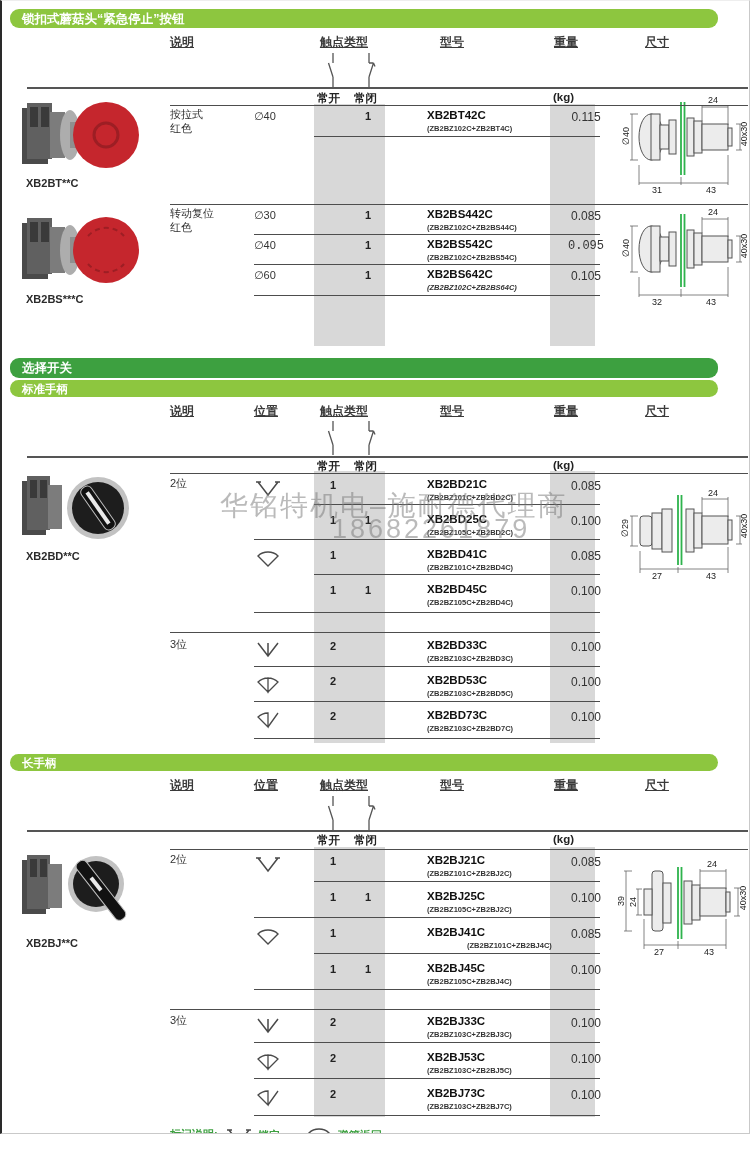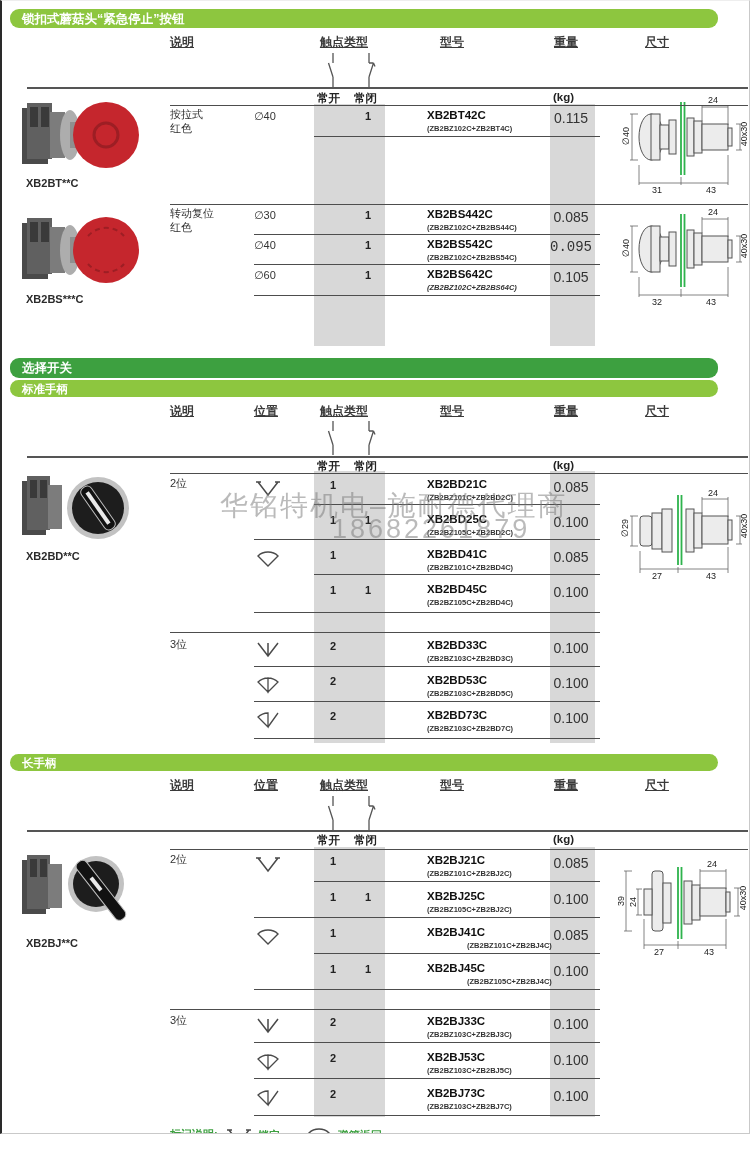--- a/index.html
+++ b/index.html
@@ -12,21 +12,21 @@
   .bar-light{background:#8dc63f;}
   .bar-dark{background:#3da040;}
   .colhead{font-weight:bold;font-size:12px;color:#3a3a3a;z-index:2;text-decoration:underline;}
   .subcol{font-weight:bold;font-size:11.5px;color:#222;z-index:2;}
   .hline{position:absolute;height:1px;background:#4d4d4d;z-index:3;}
   .fullline{position:absolute;height:2px;background:#555;z-index:3;}
   .band{position:absolute;background:#d8d8d8;z-index:1;}
   .desc{font-size:11px;color:#333;z-index:2;}
   .pos{font-size:11px;color:#333;z-index:2;}
   .val{font-weight:bold;font-size:11px;color:#222;z-index:2;transform:translateX(-50%);}
-  .weight{font-size:14px;color:#333;z-index:2;transform:translateX(-50%);}
+  .weight{font-size:12px;color:#333;z-index:2;transform:translateX(-50%);margin-left:15px;}
   .model{font-weight:bold;font-size:11.5px;color:#101010;z-index:2;}
   .sub{font-weight:bold;font-size:7.5px;color:#333;z-index:2;}
   .symwrap{z-index:2;}
   .prodlabel{font-weight:bold;font-size:11px;color:#2b2b2b;z-index:2;}
   .photo{z-index:2;}
   .dd{position:absolute;z-index:2;}
   .dim-label{position:absolute;font-size:9px;color:#222;white-space:nowrap;}
   .vlab{transform:rotate(-90deg);transform-origin:center;}
   .watermark{position:absolute;color:#787878;opacity:.5;z-index:4;letter-spacing:2px;}
   .legend-text{font-size:11px;color:#3da040;font-weight:bold;z-index:2;}
@@ -415,21 +415,21 @@
           <path d="M15 18 L5 8 A13 11 0 0 1 25 8 Z" fill="none" stroke="#4a4a4a" stroke-width="1.4"></path>
         </svg></div>
       <div class="abs val" style="left: 331px; top: 926px;">1</div>
       <div class="abs model" style="left: 425px; top: 925px;">XB2BJ41C</div>
       <div class="abs sub" style="left: 425px; top: 940px; padding-left: 40px;">(ZB2BZ101C+ZB2BJ4C)</div>
       <div class="abs weight" style="left: 569px; top: 926px;">0.085</div>
       <div class="hline" style="left: 312px; top: 952px; width: 286px;"></div>
       <div class="abs val" style="left: 331px; top: 962px;">1</div>
       <div class="abs val" style="left: 366px; top: 962px;">1</div>
       <div class="abs model" style="left: 425px; top: 961px;">XB2BJ45C</div>
-      <div class="abs sub" style="left: 425px; top: 976px; margin-left: 40px;">(ZB2BZ105C+ZB2BJ4C)</div>
+      <div class="abs sub" style="left: 425px; top: 976px;">(ZB2BZ105C+ZB2BJ4C)</div>
       <div class="abs weight" style="left: 569px; top: 962px;">0.100</div>
       <div class="hline" style="left: 252px; top: 988px; width: 346px;"></div>
       <div class="hline" style="left: 168px; top: 1008px; width: 430px;"></div>
       <div class="abs desc" style="left: 168px; top: 1012px;">3位</div>
       <div class="abs symwrap" style="left: 251px; top: 1014px;"><svg width="30" height="20" viewBox="0 0 30 20">
           <path d="M5 4 L15 17 L25 4 M15 4 V17" fill="none" stroke="#4a4a4a" stroke-width="1.5"></path>
         </svg></div>
       <div class="abs val" style="left: 331px; top: 1015px;">2</div>
       <div class="abs model" style="left: 425px; top: 1014px;">XB2BJ33C</div>
       <div class="abs sub" style="left: 425px; top: 1029px;">(ZB2BZ103C+ZB2BJ3C)</div>

